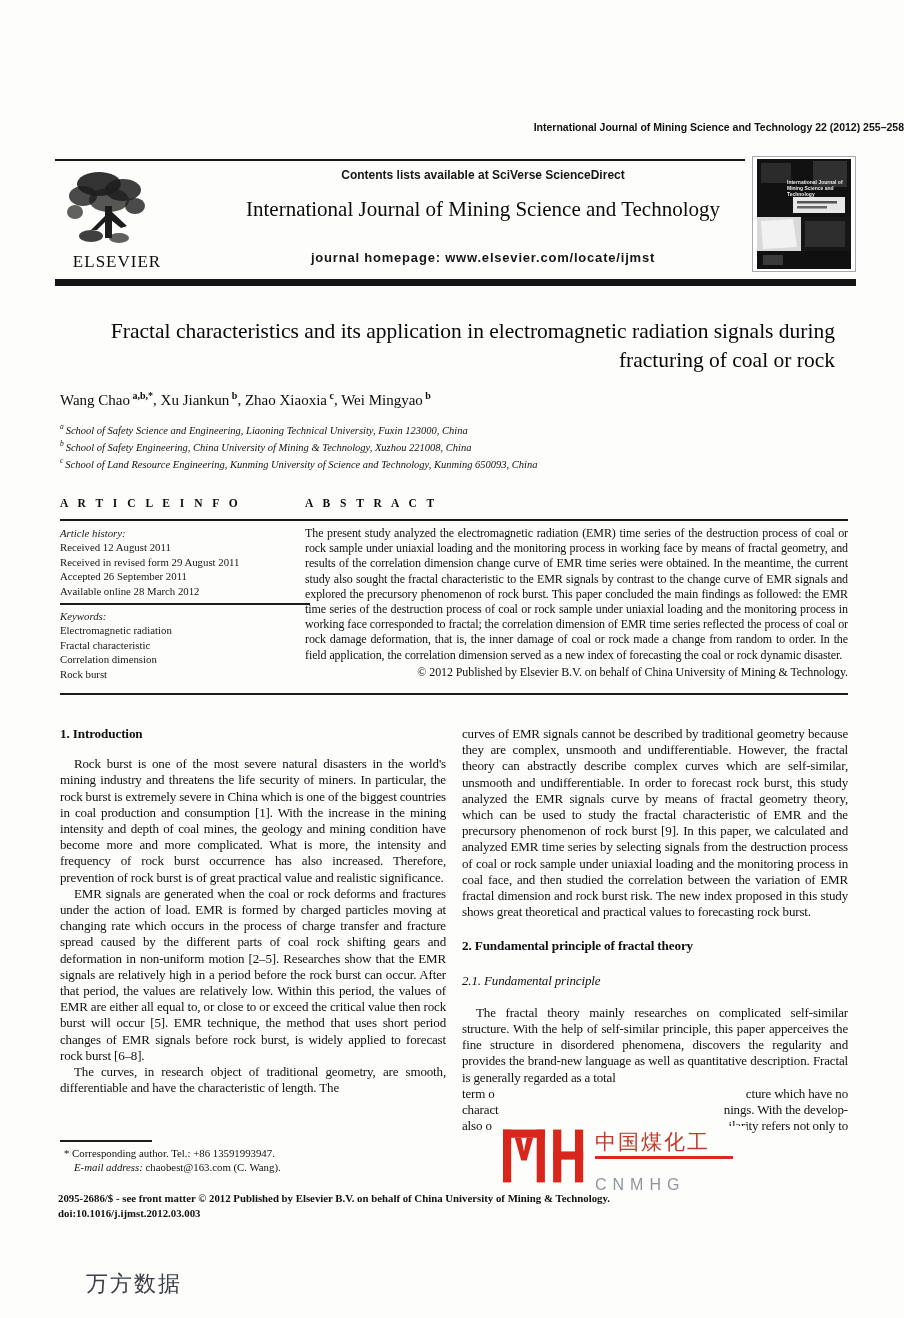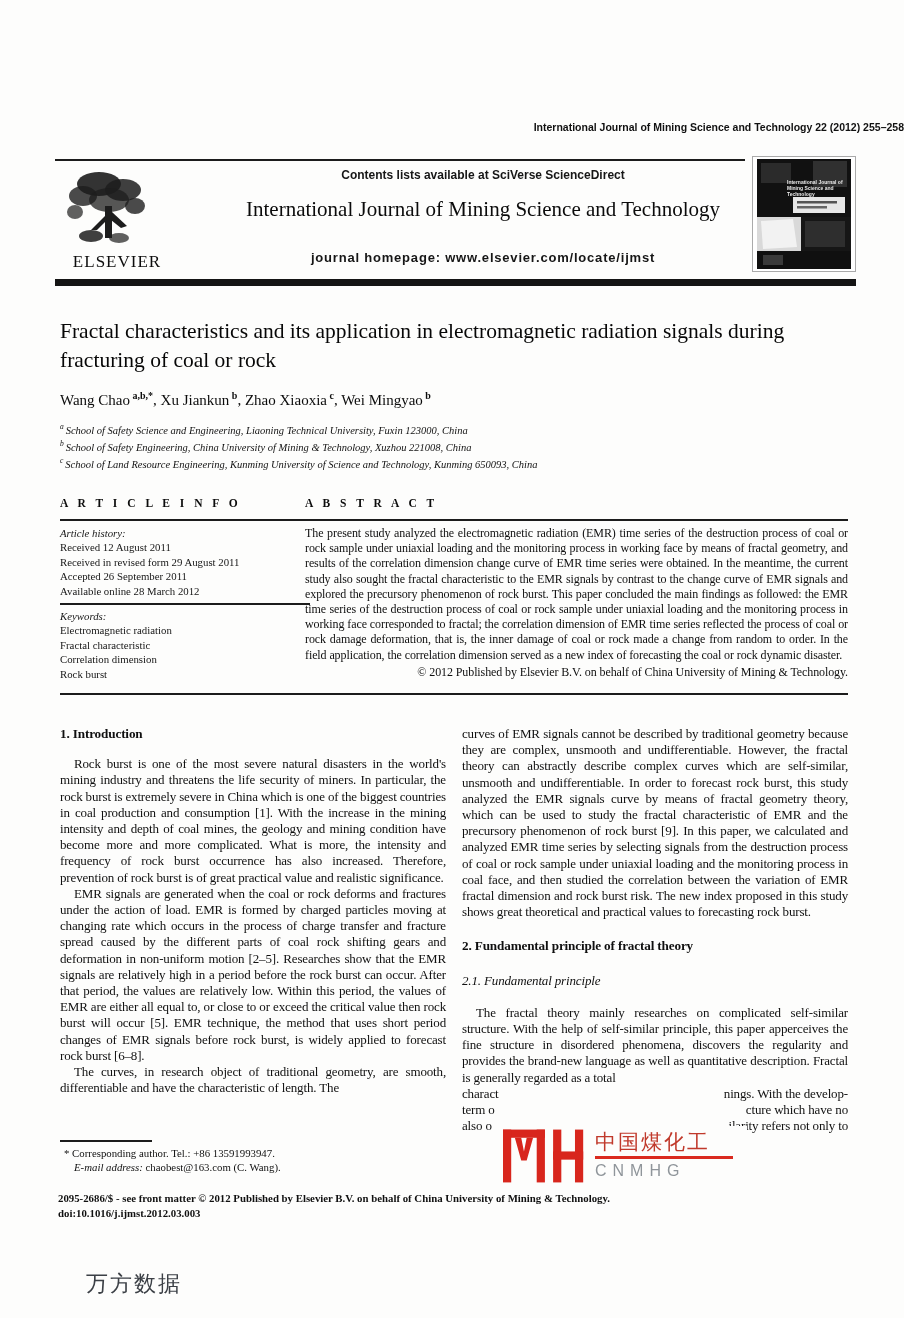--- a/index.html
+++ b/index.html
@@ -20,21 +20,21 @@
   .elsevier { top:168px; left:58px; width:118px; text-align:center; }
   .elsevier .name { font-size:17px; letter-spacing:1px; color:#0d0d0d; font-family:"Liberation Serif", serif; }
   .hdr-center { left:208px; width:550px; text-align:center; }
   .contents-line { top:168px; font-size:12px; font-family:"Liberation Sans", sans-serif; font-weight:bold; color:#161616; }
   .journal-title { top:197px; font-size:21px; color:#0b0b0b; }
   .homepage-line { top:250px; font-size:13px; font-family:"Liberation Sans", sans-serif; font-weight:bold; letter-spacing:0.8px; }
   .cover { top:156px; left:752px; width:104px; height:116px; background:#fff; border:1px solid #aaa; overflow:hidden; }
   .cover .caption { position:absolute; top:22px; left:34px; width:62px; color:#e9e9e9;
     font-size:5px; line-height:6px; font-family:"Liberation Sans", sans-serif; font-weight:bold; text-align:left;}
   
-  .title { top:317px; left:60px; width:775px; font-size:21.5px; line-height:29px; color:#070707; }
+  .title { top:317px; left:60px; width:775px; font-size:21.5px; line-height:29px; color:#070707;text-align:right; }
   .authors { top:390px; left:60px; width:780px; font-size:15px; color:#0c0c0c; }
   .authors sup { font-size:10px; font-weight:bold; }
   .affils { top:420px; left:60px; width:780px; font-size:10.5px; line-height:13.5px; font-style:italic; color:#111; }
   .affils sup { font-size:7.5px; }
   
   .block-heading { font-size:11.5px; font-weight:bold; letter-spacing:3.5px; color:#0c0c0c; }
   .h-info { top:497px; left:60px; }
   .h-abs  { top:497px; left:305px; }
   .r-info-top { top:519px; left:60px; width:250px; height:2px; }
   .r-abs-top  { top:519px; left:305px; width:543px; height:2px; }
@@ -61,21 +61,21 @@
   .fn-rule { top:1140px; left:60px; width:92px; height:1.5px; }
   .footnote { top:1146px; left:64px; width:380px; font-size:10.8px; line-height:14px; color:#101010; }
   .footnote .email-label { font-style:italic; }
   .imprint { top:1191px; left:58px; width:700px; font-size:10.8px; line-height:14.5px; font-weight:bold; color:#101010; }
   
   .watermark { top:1126px; left:503px; width:244px; height:64px; background:#fdfdfc;
     display:flex; align-items:flex-start; }
   .wm-text { margin-left:10px; padding-top:4px; }
   .wm-cn { font-size:21px; line-height:24px; letter-spacing:2px; font-weight:normal; }
   .wm-underline { height:2.5px; width:138px; margin-top:2px; }
-  .wm-latin { font-family:"Liberation Sans", sans-serif; font-size:16px; letter-spacing:6px; margin-top:3px; }
+  .wm-latin { font-family:"Liberation Sans", sans-serif; font-size:16px; letter-spacing:6px; margin-top:17px; }
   
   .wanfang { top:1269px; left:86px; font-size:22px; letter-spacing:2px;
     font-family:"Liberation Sans", sans-serif; color:#3c4046; font-weight:normal; }
 </style>
 </head>
 <body>
 
 <div class="page">
 
   <div class="abs citation">International Journal of Mining Science and Technology 22 (2012) 255–258</div>
@@ -186,26 +186,26 @@
   </div>
 
   <div class="abs col col-right">
     <p>curves of EMR signals cannot be described by traditional geometry because they are complex, unsmooth and undifferentiable. However, the fractal theory can abstractly describe complex curves which are self-similar, unsmooth and undifferentiable. In order to forecast rock burst, this study analyzed the EMR signals curve by means of fractal geometry theory, which can be used to study the fractal characteristic of EMR and the precursory phenomenon of rock burst [9]. In this paper, we calculated and analyzed EMR time series by selecting signals from the destruction process of coal or rock sample under uniaxial loading and the monitoring process in coal face, and then studied the correlation between the variation of EMR fractal dimension and rock burst risk. The new index proposed in this study shows great theoretical and practical values to forecasting rock burst.</p>
     <div class="sec-h h-gap">2. Fundamental principle of fractal theory</div>
     <div class="subsec-h">2.1. Fundamental principle</div>
     <p class="indent">The fractal theory mainly researches on complicated self-similar structure. With the help of self-similar principle, this paper apperceives the fine structure in disordered phenomena, discovers the regularity and provides the brand-new language as well as quantitative description. Fractal is generally regarded as a total</p>
     <div>
 
     <div class="cutline">
+        <span>term o</span>
+        <span>cture which have no</span>
+      </div>
+        <div class="cutline">
         <span>charact</span>
         <span>nings. With the develop-</span>
-      </div>
-        <div class="cutline">
-        <span>term o</span>
-        <span>cture which have no</span>
       </div>
         <div class="cutline">
         <span>also o</span>
         <span>ilarity refers not only to</span>
       </div>
       </div>
   </div>
 
   <div class="rule fn-rule"></div>
   <div class="abs footnote">

